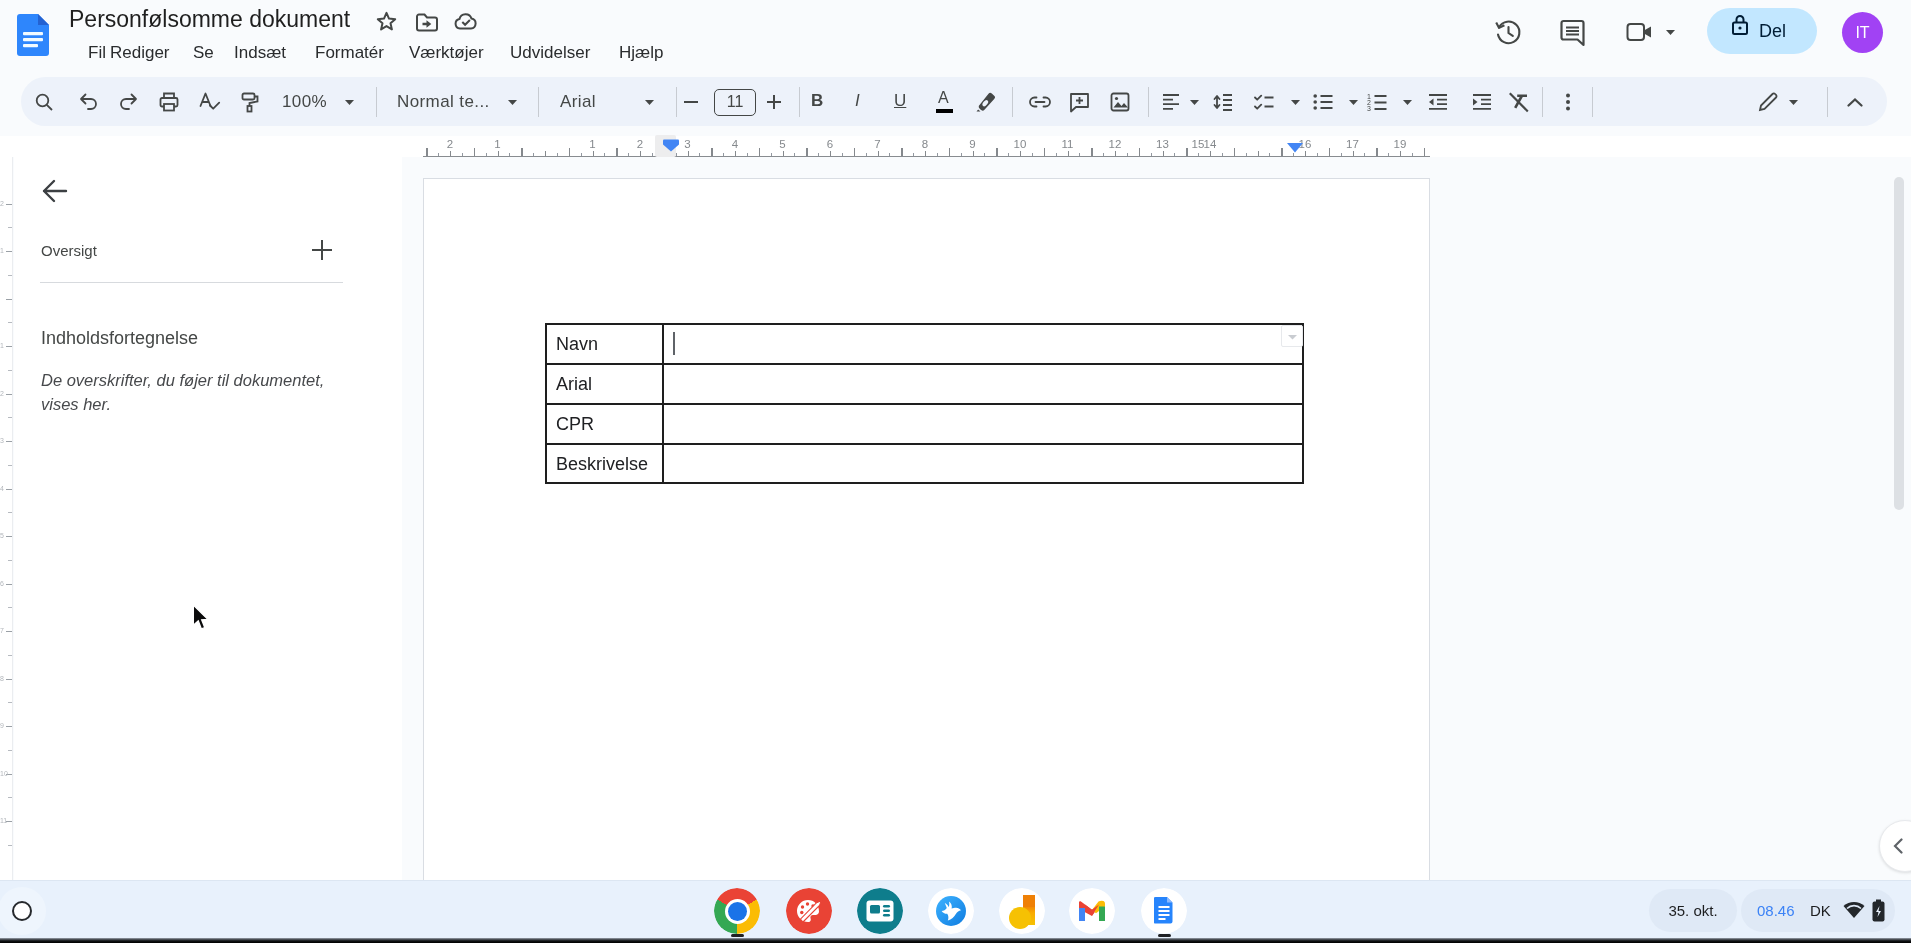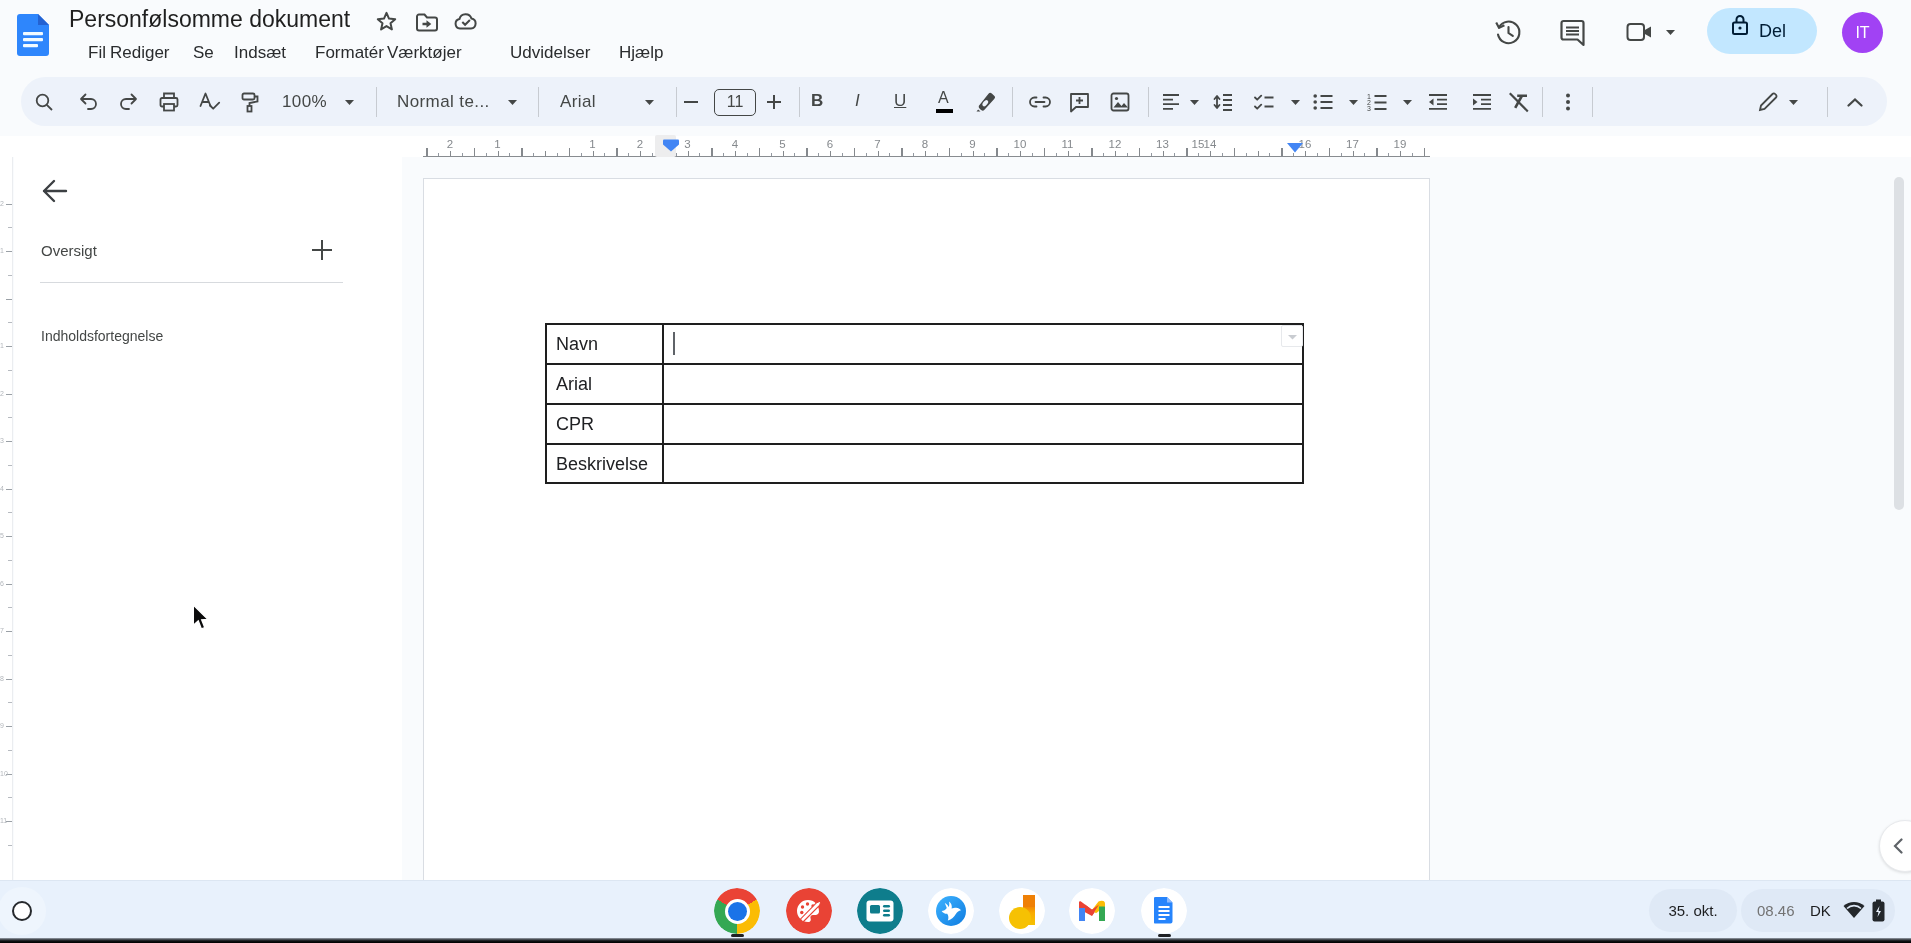--- a/index.html
+++ b/index.html
@@ -33,21 +33,21 @@
   </svg>
 <svg class="abs" style="left:454px;top:13px" width="24" height="18" viewBox="0 0 24 18">
     <path d="M6,15.5 a4.8,4.8 0 0 1 -0.5,-9.5 a6.2,6.2 0 0 1 12,-0.4 a5,5 0 0 1 -0.5,9.9 z" fill="none" stroke="#444746" stroke-width="2"></path>
     <path d="M8.3,9 l2.8,2.8 4.8,-4.8" fill="none" stroke="#444746" stroke-width="2"></path>
   </svg>
 <div class="menu" style="left:88px">Fil</div>
 <div class="menu" style="left:110px">Rediger</div>
 <div class="menu" style="left:193px">Se</div>
 <div class="menu" style="left:234px">Indsæt</div>
 <div class="menu" style="left:315px">Formatér</div>
-<div class="menu" style="left:387px">Værktøjer</div>
+<div class="menu" style="left:409px">Værktøjer</div>
 <div class="menu" style="left:510px">Udvidelser</div>
 <div class="menu" style="left:619px">Hjælp</div>
 <svg class="abs" style="left:1495px;top:19px" width="27" height="27" viewBox="0 0 27 27">
     <path d="M4.1,8.2 a10.8,10.8 0 1 1 -1.1,7.3" fill="none" stroke="#444746" stroke-width="2.1" stroke-linecap="round"></path>
 <path d="M1.2,3.6 l2.9,5.3 5.3,-2.6" fill="none" stroke="#444746" stroke-width="2.1" stroke-linejoin="round"></path>
 <path d="M13.5,8 v6 l4.3,2.9" fill="none" stroke="#444746" stroke-width="2.1" stroke-linecap="round"></path>
   </svg>
 <svg class="abs" style="left:1559px;top:19px" width="27" height="28" viewBox="0 0 27 28">
     <path d="M2.5,4 a2,2 0 0 1 2,-2 H22.5 a2,2 0 0 1 2,2 V26 l-6,-5.5 H4.5 a2,2 0 0 1 -2,-2 Z" fill="none" stroke="#444746" stroke-width="2.2" stroke-linejoin="round"></path>
 <path d="M7,8.6 h13 M7,12 h13 M7,15.4 h13" stroke="#444746" stroke-width="2"></path>
@@ -382,21 +382,22 @@
 </div>
 <div class="abs" style="left:14px;top:157px;width:388px;height:723px;background:#fff">
 <svg class="abs" style="left:28px;top:22px" width="26" height="24">
       <path d="M12,2 L2,12 l10,10 M2,12 h22" fill="none" stroke="#3c4043" stroke-width="2.4" stroke-linecap="round" stroke-linejoin="round"></path>
     </svg>
 <div class="abs" style="left:27px;top:85px;font-size:15px;font-weight:500;color:#444746">Oversigt</div>
 <svg class="abs" style="left:297px;top:82px" width="22" height="22">
       <path d="M11,1 v20 M1,11 h20" stroke="#444746" stroke-width="2"></path>
     </svg>
 <div class="abs" style="left:26px;top:125px;width:303px;height:1px;background:#d7dade"></div>
-<div class="abs" style="left:27px;top:171px;font-size:14px;font-weight:500;color:#444746">Indholdsfortegnelse</div>
+<div class="abs" style="left:27px;top:171px;font-size:18px;font-weight:500;color:#444746">Indholdsfortegnelse</div>
+<div class="abs" style="left:27px;top:212px;width:310px;font-size:16.5px;font-style:italic;color:#47494c;line-height:23.5px">De overskrifter, du føjer til dokumentet, vises her.</div>
 </div>
 <svg class="abs" style="left:192px;top:604px" width="25" height="29" viewBox="0 0 22 26">
 <path d="M1,1 L1,19 L5.4,15.2 L8.2,22.4 L11.3,21.2 L8.5,14.2 L14,13.8 Z" fill="#0b0b0c" stroke="#fff" stroke-width="1.2"></path>
 </svg>
 <div class="abs" style="left:0;top:880px;width:1911px;height:63px;background:#e8f1fc;border-top:1px solid #dce6f2"></div>
 <div class="abs" style="left:-2px;top:887px;width:48px;height:48px;border-radius:50%;background:#eef5fd"></div>
 <div class="abs" style="left:12px;top:901px;width:20px;height:20px;border-radius:50%;background:#fff;border:2.8px solid #26292d"></div>
 <div class="abs" style="left:714px;top:888px;width:46px;height:46px;border-radius:50%;overflow:hidden">
     <div class="abs" style="left:0;top:0;width:46px;height:46px;border-radius:50%;background:conic-gradient(from 60deg,#fbbc04 0 120deg,#34a853 0 240deg,#ea4335 0 360deg)"></div>
 <div class="abs" style="left:10.5px;top:10.5px;width:25px;height:25px;border-radius:50%;background:#fff"></div>
@@ -454,21 +455,21 @@
 <rect x="4.5" y="9" width="11" height="2" fill="#fff"></rect>
 <rect x="4.5" y="13" width="11" height="2" fill="#fff"></rect>
 <rect x="4.5" y="17" width="11" height="2" fill="#fff"></rect>
 <rect x="4.5" y="21" width="7" height="2" fill="#fff"></rect>
 </svg>
   </div>
 <div class="abs" style="left:731px;top:933.5px;width:13px;height:3.5px;border-radius:2px;background:#202124"></div>
 <div class="abs" style="left:1158px;top:933.5px;width:13px;height:3.5px;border-radius:2px;background:#202124"></div>
 <div class="abs" style="left:1649px;top:889px;width:88px;height:43px;border-radius:21.5px;background:#dfe9f6;text-align:center;line-height:43px;font-size:15px;color:#1d1e20">35. okt.</div>
 <div class="abs" style="left:1741px;top:889px;width:154px;height:43px;border-radius:21.5px;background:#dfe9f6"></div>
-<div class="abs" style="left:1757px;top:889px;height:43px;line-height:43px;font-size:15px;color:#737373">08.46</div>
+<div class="abs" style="left:1757px;top:889px;height:43px;line-height:43px;font-size:15px;color:#3b82f6">08.46</div>
 <div class="abs" style="left:1810px;top:889px;height:43px;line-height:43px;font-size:15px;color:#1d1e20">DK</div>
 <svg class="abs" style="left:1843px;top:901px" width="22" height="18" viewBox="0 0 22 18">
 <path d="M11,17 L0.5,5 A16,16 0 0 1 21.5,5 Z" fill="#23272b"></path>
 <path d="M4,7.5 a10,10 0 0 1 14,0" stroke="#dfe9f6" stroke-width="1.6" fill="none"></path>
 </svg>
 <svg class="abs" style="left:1872px;top:899px" width="13" height="23" viewBox="0 0 13 23">
 <rect x="4" y="0.5" width="5" height="3" fill="#23272b"></rect>
 <rect x="0.5" y="2.5" width="12" height="20" rx="2" fill="#23272b"></rect>
 <path d="M7.5,7 l-3.5,6 h2.5 l-1,5 3.5,-6 h-2.5 z" fill="#e8f1fc"></path>
 </svg>

